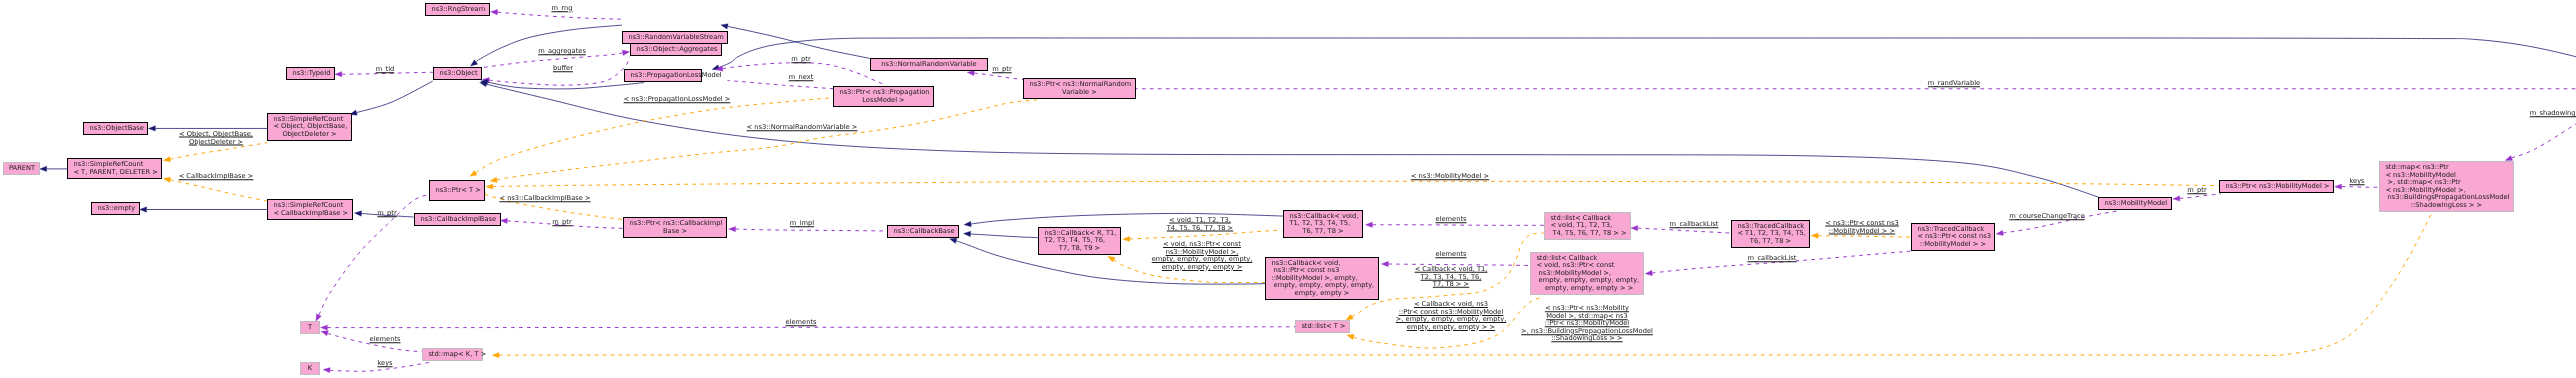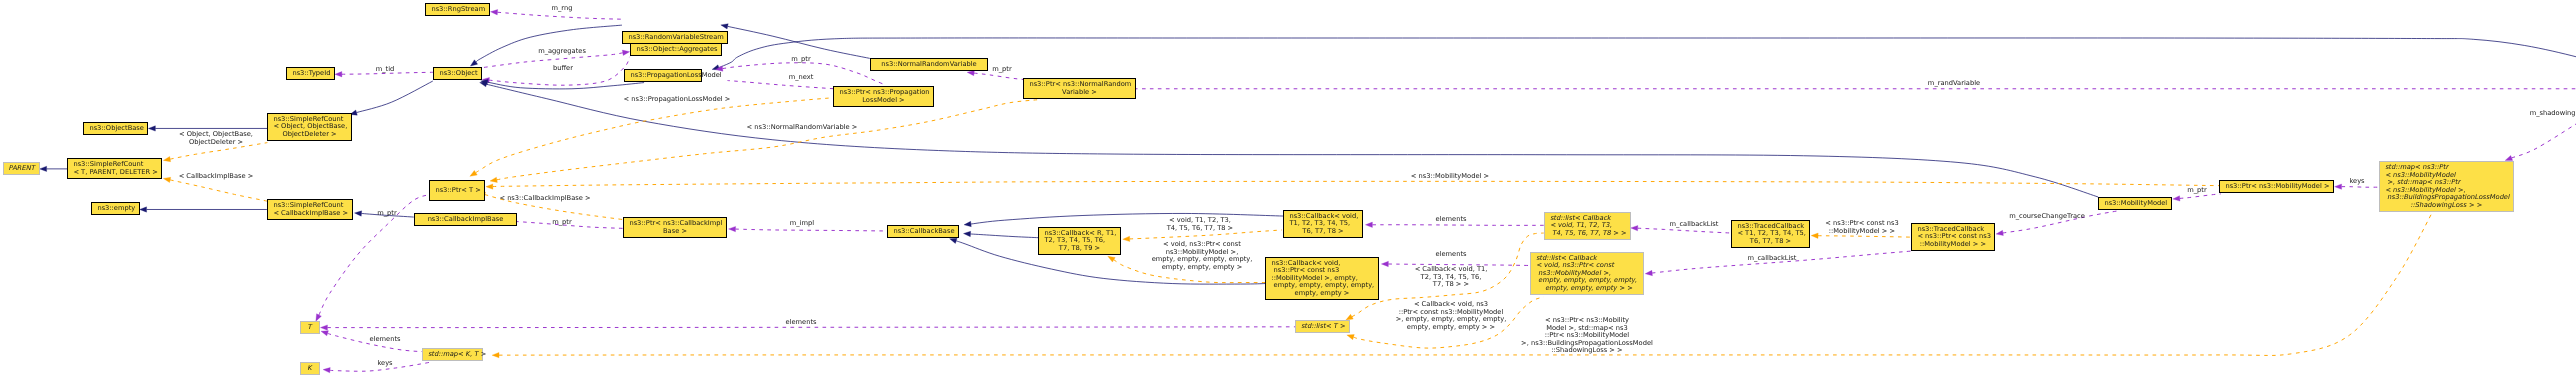--- a/index.html
+++ b/index.html
@@ -1,28 +1,28 @@
 <!DOCTYPE html>
 <html style="font-size:8.2px"><head>
 <meta charset="utf-8">
 <title>ns3::BuildingsPropagationLossModel collaboration diagram</title>
 <style>
   html,body{margin:0;padding:0;background:#fff;}
   #diagram{position:relative;width:2719px;height:379px;background:#fff;
     font-family:"DejaVu Sans",sans-serif;overflow:hidden;}
   #edges{position:absolute;left:0;top:0;}
-  .node{position:absolute;box-sizing:border-box;background:#fde047;
+  .node{position:absolute;box-sizing:border-box;background:#f9a8d4;
     border:0.5px solid #000;display:flex;align-items:center;
     font-size:6.7px;line-height:7.5px;color:#181818;z-index:2;}
   .node>span{display:block;width:100%;padding:0 5.4px;box-sizing:border-box;}
   .node .ln{display:block;text-align:left;white-space:pre;}
   .node .ln.last{text-align:center;}
-  .node.tmpl{border-color:#bdbdbd;font-style:italic;}
+  .node.tmpl{border-color:#bdbdbd;}
   .elabel{position:absolute;font-size:6.7px;line-height:7.5px;color:#181818;
-    white-space:pre;text-align:center;transform:translate(-50%,-50%);z-index:3;}
+    white-space:pre;text-align:center;transform:translate(-50%,-50%);z-index:3;text-decoration:underline;}
   .elabel .ln{display:block;}
 </style>
 </head>
 <body>
 
 <div id="diagram">
 <svg id="edges" width="2719" height="379" viewBox="0 0 5277 735">
 <g>
 <path d="M301.5,249.0 L519.0,249.0" fill="none" stroke="#191970" stroke-width="1.5"></path>
 <polygon points="288.0,249.0 301.5,243.8 301.5,254.2" fill="#191970" stroke="#191970" stroke-width="0.6"></polygon>
@@ -291,21 +291,21 @@
       <span>
         <span class="ln">ns3::SimpleRefCount</span>
         <span class="ln last">&lt; CallbackImplBase &gt;</span>
       </span>
     </div>
 <div class="node" style="left:429px;top:180px;width:56px;height:21px">
       <span>
         <span class="ln last">ns3::Ptr&lt; T &gt;</span>
       </span>
     </div>
-<div class="node" style="left:414px;top:213px;width:103px;height:13.4px">
+<div class="node" style="left:414px;top:213px;width:87px;height:13.4px">
       <span>
         <span class="ln last">ns3::CallbackImplBase</span>
       </span>
     </div>
 <div class="node" style="left:623px;top:217px;width:104px;height:21px">
       <span>
         <span class="ln">ns3::Ptr&lt; ns3::CallbackImpl</span>
         <span class="ln last">Base &gt;</span>
       </span>
     </div>
@@ -426,21 +426,21 @@
 <div class="elabel" style="left:1200px;top:224px"><span class="ln">&lt; void, T1, T2, T3,</span><span class="ln">T4, T5, T6, T7, T8 &gt;</span></div>
 <div class="elabel" style="left:1202px;top:256px"><span class="ln">&lt; void, ns3::Ptr&lt; const</span><span class="ln">ns3::MobilityModel &gt;,</span><span class="ln">empty, empty, empty, empty,</span><span class="ln">empty, empty, empty &gt;</span></div>
 <div class="elabel" style="left:1451px;top:220px"><span class="ln">elements</span></div>
 <div class="elabel" style="left:1451px;top:255px"><span class="ln">elements</span></div>
 <div class="elabel" style="left:1451px;top:277px"><span class="ln">&lt; Callback&lt; void, T1,</span><span class="ln">T2, T3, T4, T5, T6,</span><span class="ln">T7, T8 &gt; &gt;</span></div>
 <div class="elabel" style="left:1451px;top:316px"><span class="ln">&lt; Callback&lt; void, ns3</span><span class="ln">::Ptr&lt; const ns3::MobilityModel</span><span class="ln">&gt;, empty, empty, empty, empty,</span><span class="ln">empty, empty, empty &gt; &gt;</span></div>
 <div class="elabel" style="left:1450px;top:177px"><span class="ln">&lt; ns3::MobilityModel &gt;</span></div>
 <div class="elabel" style="left:1694px;top:225px"><span class="ln">m_callbackList</span></div>
 <div class="elabel" style="left:1772px;top:259px"><span class="ln">m_callbackList</span></div>
 <div class="elabel" style="left:1862px;top:227px"><span class="ln">&lt; ns3::Ptr&lt; const ns3</span><span class="ln">::MobilityModel &gt; &gt;</span></div>
-<div class="elabel" style="left:1587px;top:336px"><span class="ln">&lt; ns3::Ptr&lt; ns3::Mobility</span><span class="ln">Model &gt;, std::map&lt; ns3</span><span class="ln">::Ptr&lt; ns3::MobilityModel</span><span class="ln">&gt;, ns3::BuildingsPropagationLossModel</span><span class="ln">::ShadowingLoss &gt; &gt;</span></div>
+<div class="elabel" style="left:1587px;top:324px"><span class="ln">&lt; ns3::Ptr&lt; ns3::Mobility</span><span class="ln">Model &gt;, std::map&lt; ns3</span><span class="ln">::Ptr&lt; ns3::MobilityModel</span><span class="ln">&gt;, ns3::BuildingsPropagationLossModel</span><span class="ln">::ShadowingLoss &gt; &gt;</span></div>
 <div class="elabel" style="left:2047px;top:217px"><span class="ln">m_courseChangeTrace</span></div>
 <div class="elabel" style="left:2197px;top:191px"><span class="ln">m_ptr</span></div>
 <div class="elabel" style="left:2357px;top:182px"><span class="ln">keys</span></div>
 <div class="elabel" style="left:1954px;top:84px"><span class="ln">m_randVariable</span></div>
 <div class="elabel" style="left:2567px;top:114px"><span class="ln">m_shadowingLossMap</span></div>
 <div class="elabel" style="left:801px;top:323px"><span class="ln">elements</span></div>
 <div class="elabel" style="left:385px;top:340px"><span class="ln">elements</span></div>
 <div class="elabel" style="left:385px;top:364px"><span class="ln">keys</span></div>
 </div>
 

